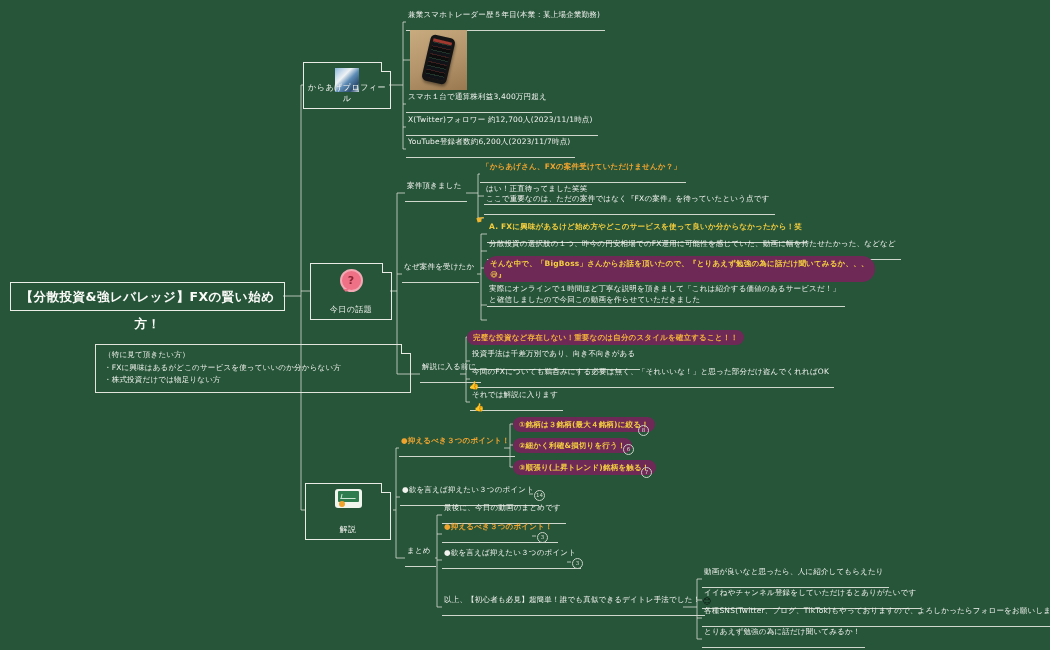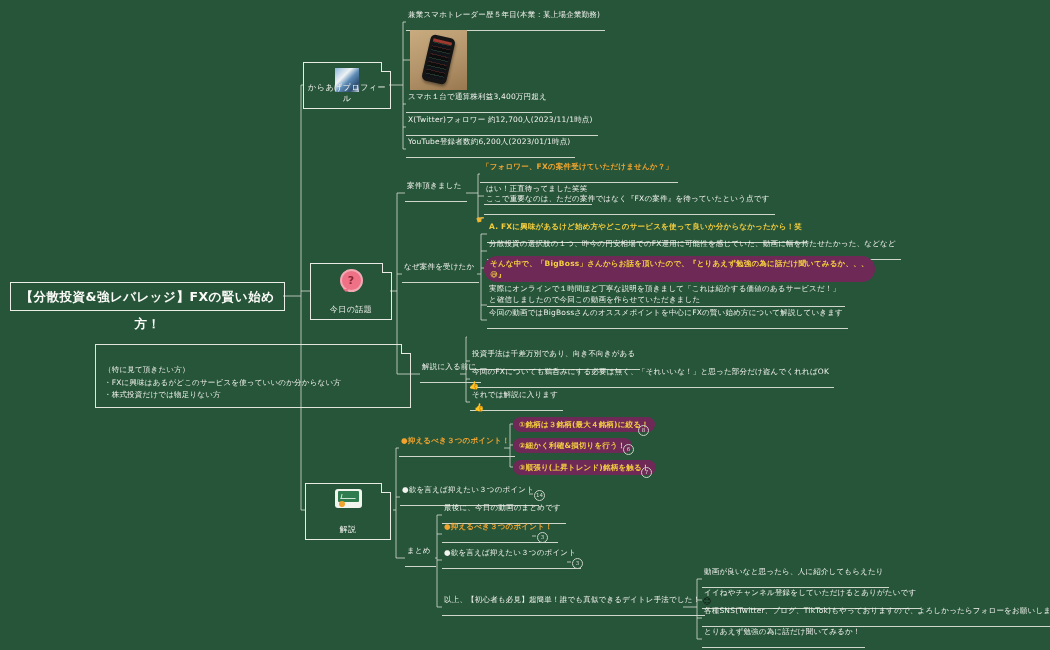--- a/index.html
+++ b/index.html
@@ -33,21 +33,21 @@
   .board{display:inline-block;width:27px;height:19px;margin-top:5px;background:#f2f5ee;
          border-radius:3px;position:relative;}
   .bscreen{position:absolute;left:3px;top:2px;width:21px;height:11px;background:#2f7d4e;border-radius:1px;}
   .bscreen:after{content:"";position:absolute;left:3px;top:3px;width:14px;height:4px;
          border-bottom:1px solid #cfe6d4;border-left:1px solid #cfe6d4;transform:skewX(-12deg);}
   .bfig{position:absolute;left:4px;bottom:1px;width:6px;height:6px;background:#f0a42e;border-radius:50%;}
   
   .root-title{position:absolute;left:10px;top:282px;width:273px;height:27px;border:1.5px solid #eceee8;
        color:#fbfbf8;font-weight:bold;font-size:12.5px;line-height:27px;text-align:center;letter-spacing:.5px;}
   .note{position:absolute;left:95px;top:344px;width:298px;border:1px solid #e2e5dc;
-       padding:19px 8px 5px;font-size:7.5px;line-height:12.5px;color:#eef0e9;letter-spacing:.2px;}
+       padding:4px 8px 5px;font-size:7.5px;line-height:12.5px;color:#eef0e9;letter-spacing:.2px;}
   .note div{white-space:nowrap;}
   
   .photo{position:absolute;left:410px;top:30px;width:57px;height:60px;
        background:linear-gradient(160deg,#c9ab80 0%,#b3946a 55%,#99784f 100%);}
   .phone{width:25px;height:47px;background:#151515;border-radius:5px;margin:6px auto 0;
        transform:rotate(13deg);position:relative;box-shadow:1px 2px 3px rgba(0,0,0,.4);}
   .pscreen{position:absolute;left:3px;top:4px;right:3px;bottom:4px;border-radius:2px;
        background:repeating-linear-gradient(180deg,#0d0d0d 0 3px,#20342a 3px 4px,#101418 4px 7px,#3a1d1d 7px 8px);}
   .pscreen:before{content:"";position:absolute;left:0;top:0;right:0;height:3px;background:#a03a30;}
   .badge{position:absolute;width:9px;height:9px;border:1px solid #c9d2c6;border-radius:50%;
@@ -91,48 +91,48 @@
     <div class="nlabel">からあげプロフィール</div>
   </div>
   <div class="t" style="left:406px;top:9px">兼業スマホトレーダー歴５年目(本業：某上場企業勤務)</div>
   <div class="photo">
     <div class="phone">
         <div class="pscreen"></div>
       </div>
   </div>
   <div class="t" style="left:406px;top:91px">スマホ１台で通算株利益3,400万円超え</div>
   <div class="t" style="left:406px;top:114px">X(Twitter)フォロワー 約12,700人(2023/11/1時点)</div>
-  <div class="t" style="left:406px;top:136px">YouTube登録者数約6,200人(2023/01/1時点)</div>
+  <div class="t" style="left:406px;top:136px">YouTube登録者数約6,200人(2023/11/7時点)</div>
 
   <div class="node" style="left:310px;top:263px;width:80px;height:55px">
     <span class="ear"></span>
     <span class="qbubble"><span class="qmark">?</span></span>
     <div class="nlabel">今日の話題</div>
   </div>
 
   <div class="t" style="left:405px;top:180px">案件頂きました</div>
-  <div class="t or" style="left:480px;top:161px;border-bottom-color:#cfd6cb">「フォロワー、FXの案件受けていただけませんか？」</div>
+  <div class="t or" style="left:480px;top:161px;border-bottom-color:#cfd6cb">「からあげさん、FXの案件受けていただけませんか？」</div>
   <div class="t" style="left:484px;top:183px">はい！正直待ってました笑笑</div>
   <div class="t" style="left:484px;top:193px">ここで重要なのは、ただの案件ではなく『FXの案件』を待っていたという点です</div>
 
   <div class="t" style="left:402px;top:261px">なぜ案件を受けたか</div>
   <span class="hand" style="left:476px;top:215px">☛</span>
   <div class="t yl" style="left:487px;top:221px">A. FXに興味があるけど始め方やどこのサービスを使って良いか分からなかったから！笑</div>
   <div class="t" style="left:487px;top:238px">分散投資の選択肢の１つ、昨今の円安相場でのFX運用に可能性を感じていた、動画に幅を持たせたかった、などなど</div>
   <div class="hl" style="left:484px;top:256px">
     <span>そんな中で、「BigBoss」さんからお話を頂いたので、『とりあえず勉強の為に話だけ聞いてみるか、、、</span>
     <span>😅』</span>
   </div>
   <div class="t2" style="left:487px;top:283px">
     <span>実際にオンラインで１時間ほど丁寧な説明を頂きまして「これは紹介する価値のあるサービスだ！」</span>
     <span>と確信しましたので今回この動画を作らせていただきました</span>
   </div>
-  <div class="t" style="left:487px;top:307px">今回の動画ではBigBossさんのオススメポイントを中心にFXの賢い始め方について解説していきます</div>
 
   <div class="t" style="left:420px;top:361px">解説に入る前に</div>
+  <div class="hl" style="left:467px;top:330px;color:#f3b13a">完璧な投資など存在しない！重要なのは自分のスタイルを確立すること！！</div>
   <div class="t" style="left:470px;top:348px">投資手法は千差万別であり、向き不向きがある</div>
   <div class="t" style="left:470px;top:366px">今回のFXについても鵜呑みにする必要は無く、「それいいな！」と思った部分だけ盗んでくれればOK</div>
   <span class="emo" style="left:469px;top:381px">👍</span>
   <div class="t" style="left:470px;top:389px">それでは解説に入ります</div>
   <span class="emo" style="left:474px;top:403px">👍</span>
 
   <div class="node" style="left:305px;top:483px;width:84px;height:55px">
     <span class="ear"></span>
     <span class="board">
       <span class="bscreen"></span>

